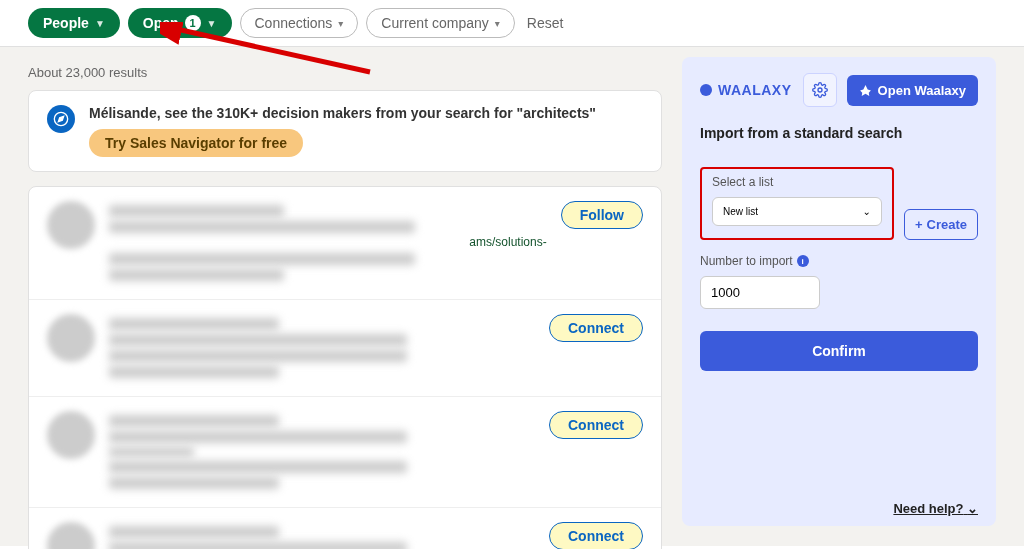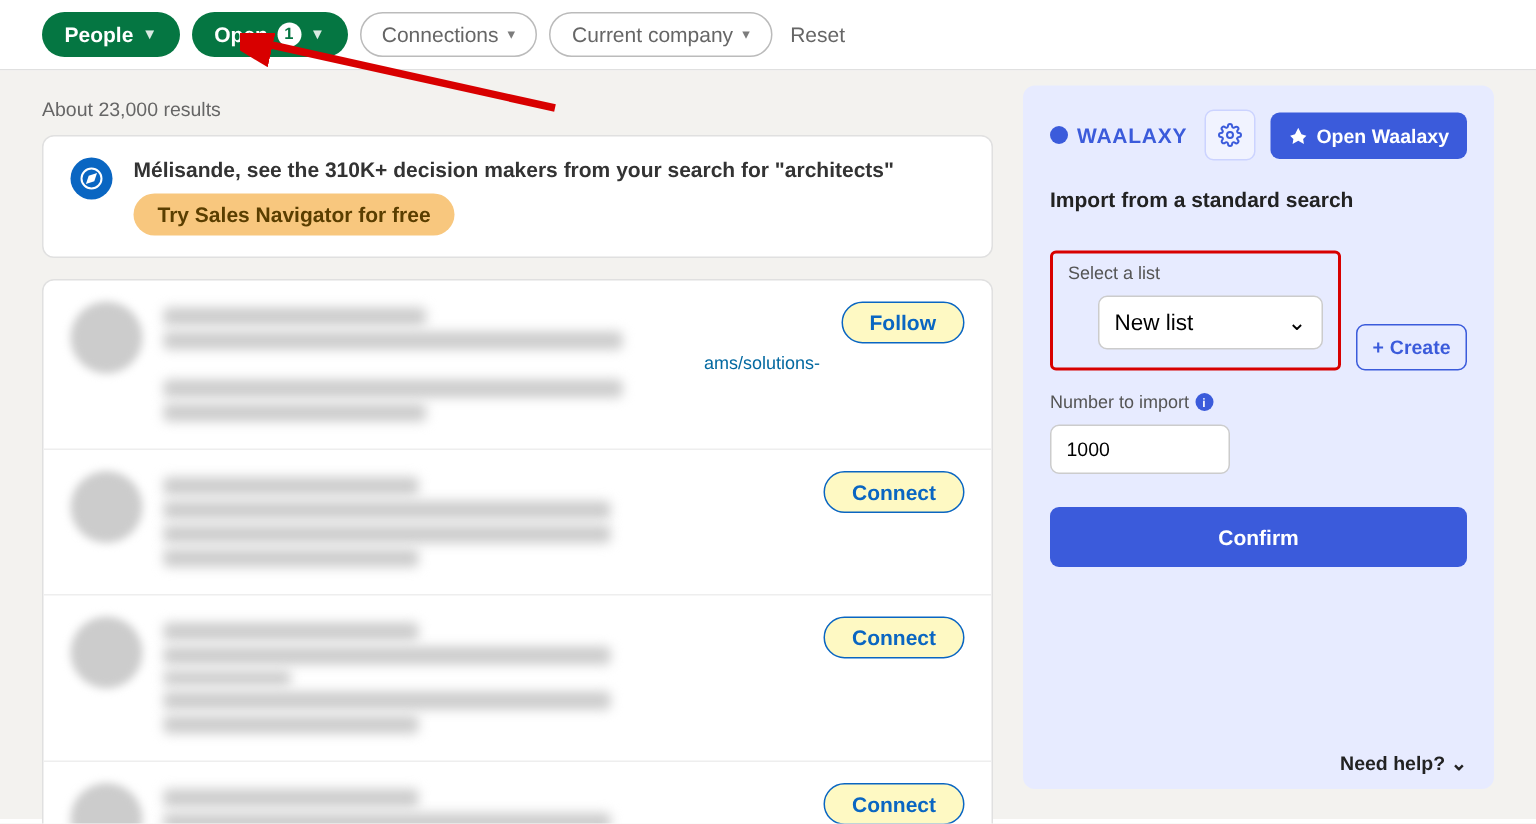--- a/index.html
+++ b/index.html
@@ -28,43 +28,43 @@
   
   .result-list { background: #fff; border-radius: 8px; border: 1px solid #e0e0e0; overflow: hidden; }
   .result-item { display: flex; align-items: flex-start; padding: 14px 18px; border-bottom: 1px solid #eee; gap: 14px; }
   .result-item:last-child { flex-direction: row; border-bottom: none; }
   .avatar { width: 48px; height: 48px; border-radius: 50%; background: #ccc; flex-shrink: 0; filter: blur(3px); }
   .result-body { flex: 1; min-width: 0; }
   .blur-line { height: 12px; background: #ccc; border-radius: 3px; margin: 4px 0; filter: blur(4px); }
   .blur-line.short { width: 40%; }
   .blur-line.mid { width: 70%; }
   .blur-line.tiny { width: 20%; height: 10px; }
-  .visible-frag { font-size: 12px; color: #0369a1; text-align: right; margin-top: -2px; }
+  .visible-frag { font-size: 12px; color: #14532d; text-align: right; margin-top: -2px; }
   .action-btn { border: 1px solid #0a66c2; color: #0a66c2; background: #fef9c3; border-radius: 18px; padding: 5px 18px; font-size: 14px; font-weight: 600; cursor: pointer; align-self: flex-start; }
 
   
   .panel { width: 314px; flex-shrink: 0; background: #e7ebff; border-radius: 8px; padding: 16px 18px 10px; position: relative; height: calc(100% - 10px); display: flex; flex-direction: column; }
   .panel-head { display: flex; align-items: center; gap: 10px; margin-bottom: 18px; }
   .brand { display: flex; align-items: center; gap: 6px; color: #3b5bdb; font-weight: 800; font-size: 14px; letter-spacing: 0.5px; flex: 1; text-align: center; }
   .brand-dot { width: 12px; height: 12px; background: #3b5bdb; border-radius: 50%; }
   .gear-btn { width: 34px; height: 34px; background: #f1f3ff; border: 1px solid #ccd3ff; border-radius: 6px; display: flex; align-items: center; justify-content: center; color: #3b5bdb; cursor: pointer; }
   .open-btn { background: #3b5bdb; color: #fff; border-radius: 6px; padding: 8px 12px; font-size: 13px; font-weight: 600; display: flex; align-items: center; gap: 6px; cursor: pointer; }
 
   .section-title { font-size: 14px; font-weight: 700; color: #222; margin-bottom: 26px; }
   .label { font-size: 12px; color: #555; margin-bottom: 8px; display: flex; align-items: center; gap: 4px; }
 
   .highlight-box { border: 2px solid #d80000; border-radius: 4px; padding: 6px 10px 12px; margin-bottom: 14px; position: relative; }
   .select-row { display: flex; gap: 10px; align-items: flex-end; }
-  .dropdown { flex: 1; background: #fff; border: 1px solid #ccc; border-radius: 6px; padding: 8px 10px; font-size: 15px; display: flex; justify-content: space-between; align-items: center; cursor: pointer; margin-left: 20px; }
+  .dropdown { flex: 1; background: #fff; border: 1px solid #ccc; border-radius: 6px; padding: 8px 10px; font-size: 10px; display: flex; justify-content: space-between; align-items: center; cursor: pointer; }
   .create-btn { border: 1px solid #3b5bdb; color: #3b5bdb; background: transparent; border-radius: 6px; padding: 7px 10px; font-size: 13px; font-weight: 600; display: flex; align-items: center; gap: 4px; cursor: pointer; }
 
   .num-input { width: 120px; background: #fff; border: 1px solid #ccc; border-radius: 6px; padding: 8px 10px; font-size: 13px; margin-bottom: 22px; }
   .confirm-btn { width: 100%; background: #3b5bdb; color: #fff; border: none; border-radius: 6px; padding: 12px; font-size: 14px; font-weight: 600; cursor: pointer; }
 
-  .help-link { margin-top: auto; text-align: right; font-size: 13px; font-weight: 700; color: #222; cursor: pointer; padding-top: 16px; }
+  .help-link { margin-top: auto; text-align: right; font-size: 13px; font-weight: 700; color: #222; cursor: pointer; padding-top: 16px; text-decoration: underline; }
 
   .info-dot { width: 12px; height: 12px; background: #3b5bdb; border-radius: 50%; display: inline-flex; align-items: center; justify-content: center; color: #fff; font-size: 8px; font-weight: 700; }
 
   
   .arrow { position: absolute; top: 22px; left: 160px; pointer-events: none; z-index: 10; }
 </style>
 </head>
 <body>
 
 <div class="filter-bar">

